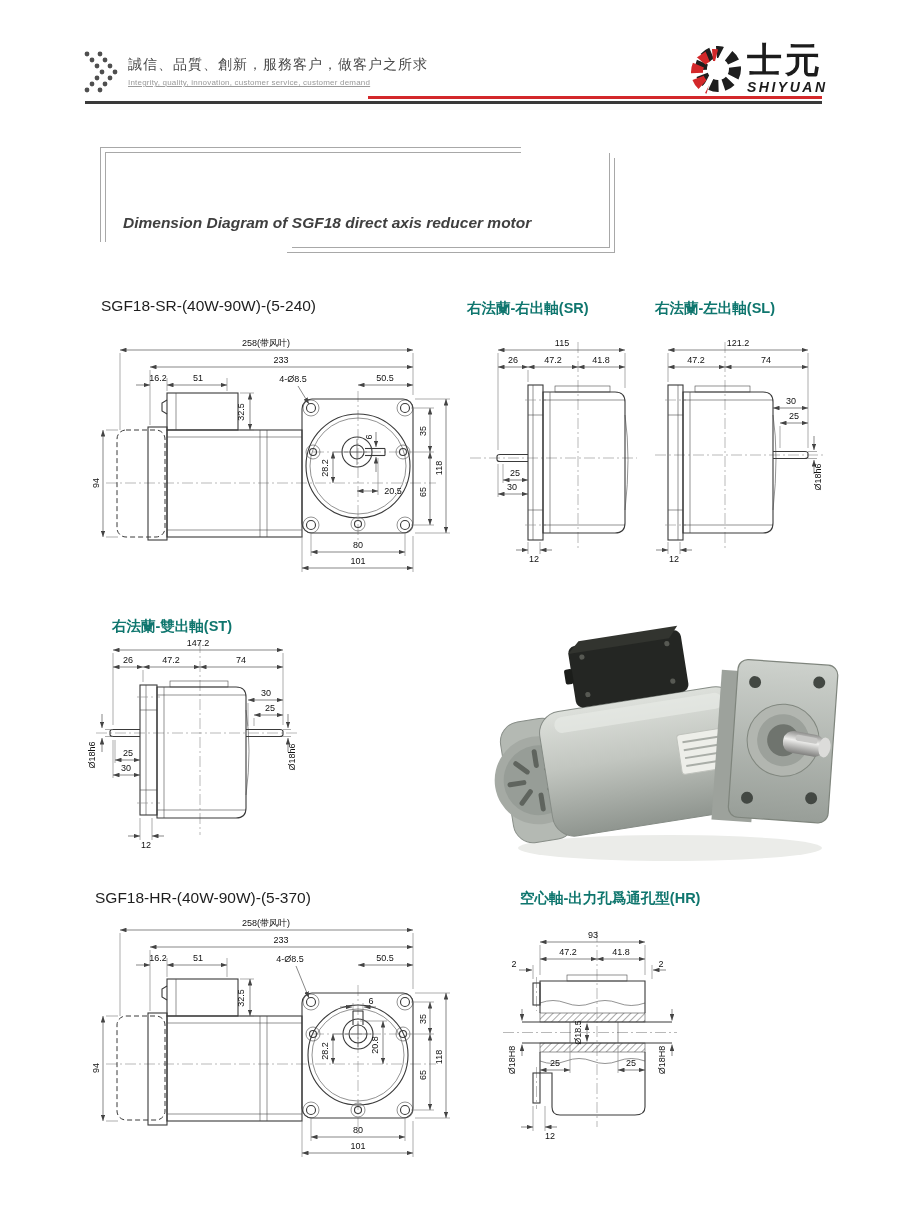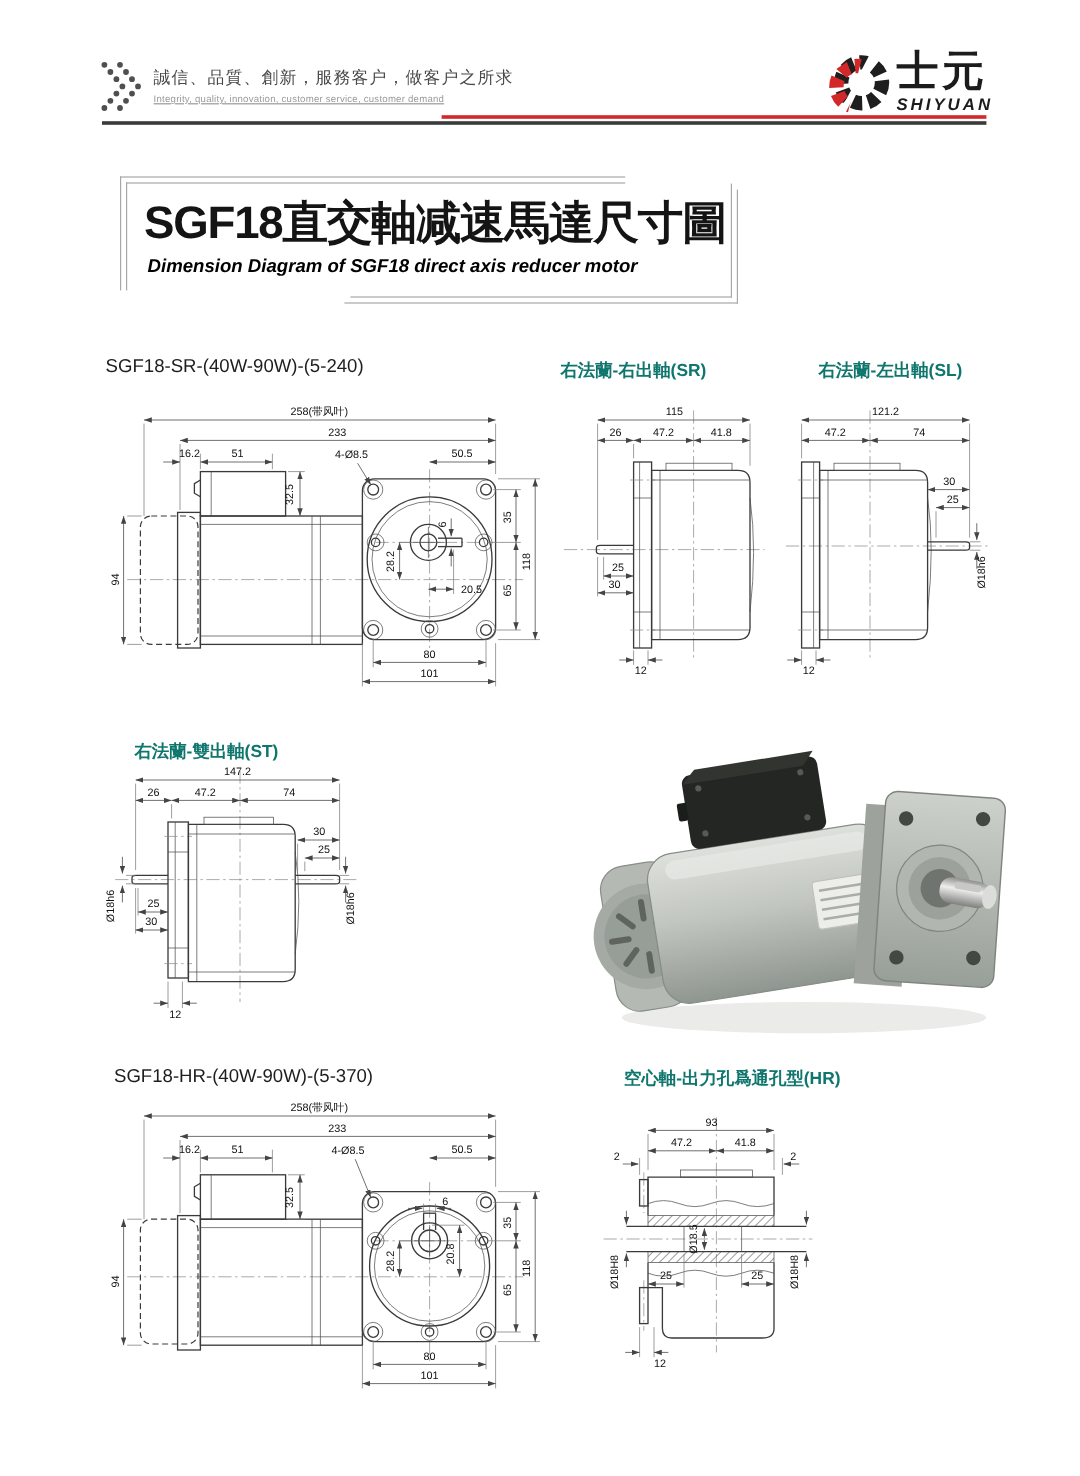--- a/index.html
+++ b/index.html
@@ -10,21 +10,21 @@
   .slogan-zh{font-size:14px;color:#4a4a4a;letter-spacing:1px;}
   .slogan-en{font-size:8px;color:#9a9a9a;letter-spacing:.2px;text-decoration:underline;}
   .rule{position:absolute;height:2.5px;}
   .logo-zh{font-size:35px;font-weight:bold;color:#1c1c1c;letter-spacing:3px;line-height:1;}
   .logo-en{font-size:14px;font-weight:bold;color:#1c1c1c;letter-spacing:2.5px;font-style:italic;}
   
   .deco{position:absolute;}
   .tl{border-top:1.5px solid #a8a8a8;border-left:1.5px solid #a8a8a8;}
   .br{border-bottom:1.5px solid #a8a8a8;border-right:1.5px solid #a8a8a8;}
   .main-title{font-size:38px;font-weight:bold;color:#141414;letter-spacing:-1px;white-space:nowrap;}
-  .sub-title{font-size:15.5px;font-weight:bold;font-style:italic;color:#000000;white-space:nowrap;}
+  .sub-title{font-size:15.5px;font-weight:bold;font-style:italic;color:#404040;white-space:nowrap;}
   
   .sec-code{font-size:15.5px;color:#1e1e1e;white-space:nowrap;}
   .sec-zh{font-size:14.5px;font-weight:bold;color:#0f766e;white-space:nowrap;}
   
   svg.dwg{position:absolute;overflow:visible;}
   .ln{stroke:#3a3a3a;stroke-width:1.1;fill:none;}
   .li{stroke:#4a4a4a;stroke-width:.6;fill:none;}
   .lnd{stroke:#3a3a3a;stroke-width:1;fill:none;stroke-dasharray:5 3;}
   .cl{stroke:#8a8a8a;stroke-width:.6;fill:none;stroke-dasharray:11 3 2 3;}
   .ext{stroke:#777;stroke-width:.6;}
@@ -98,26 +98,25 @@
   </svg>
   <div class="abs logo-zh" style="left:747px;top:42px">士元</div>
   <div class="abs logo-en" style="left:747px;top:79px">SHIYUAN</div>
   <div class="rule" style="left:368px;top:96px;width:454px;background:#d3282a"></div>
   <div class="rule" style="left:85px;top:101px;width:737px;background:#3a3a3a"></div>
 
   <div class="deco tl" style="left:100px;top:147px;width:420px;height:94px"></div>
   <div class="deco tl" style="left:105px;top:152px;width:415px;height:89px"></div>
   <div class="deco br" style="left:287px;top:158px;width:327px;height:94px"></div>
   <div class="deco br" style="left:292px;top:153px;width:317px;height:94px"></div>
-  <div class="abs main-title" style="left:120px;top:160px">SGF18直交軸减速馬達尺寸圖</div>
   <div class="abs sub-title" style="left:123px;top:214px">Dimension Diagram of SGF18 direct axis reducer motor</div>
 
-  <div class="abs sec-code" style="left:88px;top:297px">SGF18-SR-(40W-90W)-(5-240)</div>
+  <div class="abs sec-code" style="left:101px;top:297px">SGF18-SR-(40W-90W)-(5-240)</div>
   <div class="abs sec-zh" style="left:467px;top:299px">右法蘭-右出軸(SR)</div>
-  <div class="abs sec-zh" style="left:682px;top:299px">右法蘭-左出軸(SL)</div>
+  <div class="abs sec-zh" style="left:655px;top:299px">右法蘭-左出軸(SL)</div>
   <div class="abs sec-zh" style="left:112px;top:617px">右法蘭-雙出軸(ST)</div>
   <div class="abs sec-code" style="left:95px;top:889px">SGF18-HR-(40W-90W)-(5-370)</div>
   <div class="abs sec-zh" style="left:520px;top:889px">空心軸-出力孔爲通孔型(HR)</div>
 
   <svg class="dwg" style="left:88px;top:325px" width="382" height="258" viewBox="0 0 382 258">
     <line class="cl" x1="18" y1="158" x2="348" y2="158"></line>
     <line class="cl" x1="270" y1="66" x2="270" y2="218"></line>
     <line class="cl" x1="225" y1="127" x2="315" y2="127"></line>
 
     <rect class="lnd" x="29" y="105" width="48" height="107" rx="9"></rect>

